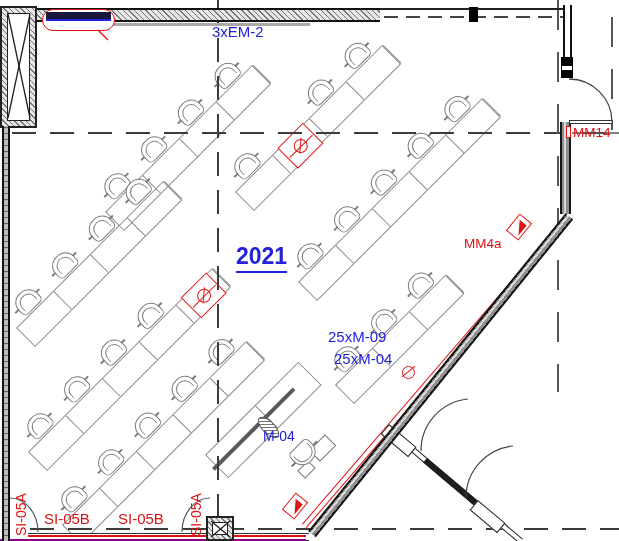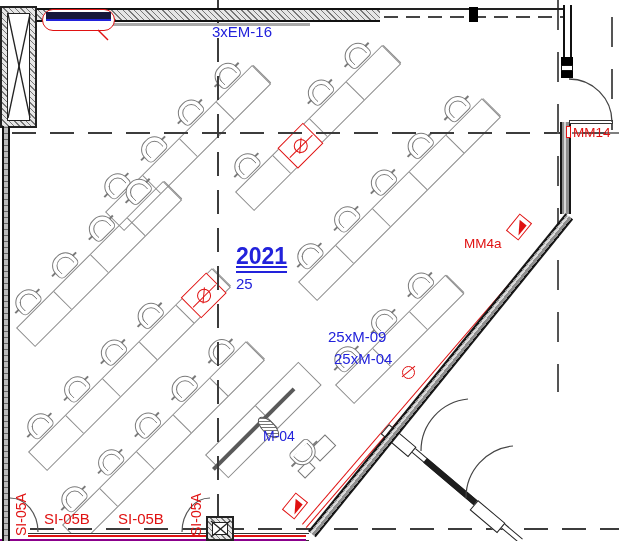--- a/index.html
+++ b/index.html
@@ -271,25 +271,24 @@
     <line x1="230" y1="521" x2="211" y2="537" stroke="#222" stroke-width="1.3"></line>
     <path d="M 612 122 A 43 43 0 0 0 569 79" fill="none" stroke="#444" stroke-width="1.3"></path>
     <path d="M 468 399 A 52 52 0 0 0 421 451" fill="none" stroke="#444" stroke-width="1.2"></path>
     <path d="M 513 446 A 52 52 0 0 0 466 498" fill="none" stroke="#444" stroke-width="1.2"></path>
     <path d="M 10 498 A 28 34 0 0 1 38 532" fill="none" stroke="#555" stroke-width="1.2"></path>
     <path d="M 210 498 A 28 34 0 0 0 182 532" fill="none" stroke="#555" stroke-width="1.2"></path>
     <line x1="98" y1="30" x2="108" y2="40" stroke="#e01212" stroke-width="1.4"></line>
     <line x1="572" y1="133" x2="619" y2="133" stroke="#555" stroke-width="1.5"></line>
   </svg>
 
-  <div class="lbl blue t15" style="left:212px;top:23px;">3xEM-16</div>
+  <div class="lbl blue t15" style="left:212px;top:23px;">3xEM-2</div>
 
   <div class="lbl" style="left:236px;top:243px;">
-    <div class="blue room-number" style="display:inline-block;text-decoration:underline;">2021</div>
-    <div class="blue t15" style="margin-top:2px;">25</div>
+    <div class="blue room-number" style="display:inline-block;">2021</div>
   </div>
 
   <div class="lbl blue t15" style="left:328px;top:328px;">25xM-09</div>
   <div class="lbl blue t15" style="left:334px;top:350px;text-align:center;">25xM-04</div>
   <div class="lbl blue t14" style="left:263px;top:428px;">M-04</div>
   <div class="lbl red t13" style="left:464px;top:236px;">MM4a</div>
   <div class="lbl red t13" style="left:573px;top:125px;">MM14</div>
   <div class="lbl red t15" style="left:44px;top:510px;">SI-05B</div>
   <div class="lbl red t15" style="left:118px;top:510px;">SI-05B</div>
   <div class="lbl red t14 vert" style="left:13px;top:536px;">SI-05A</div>

